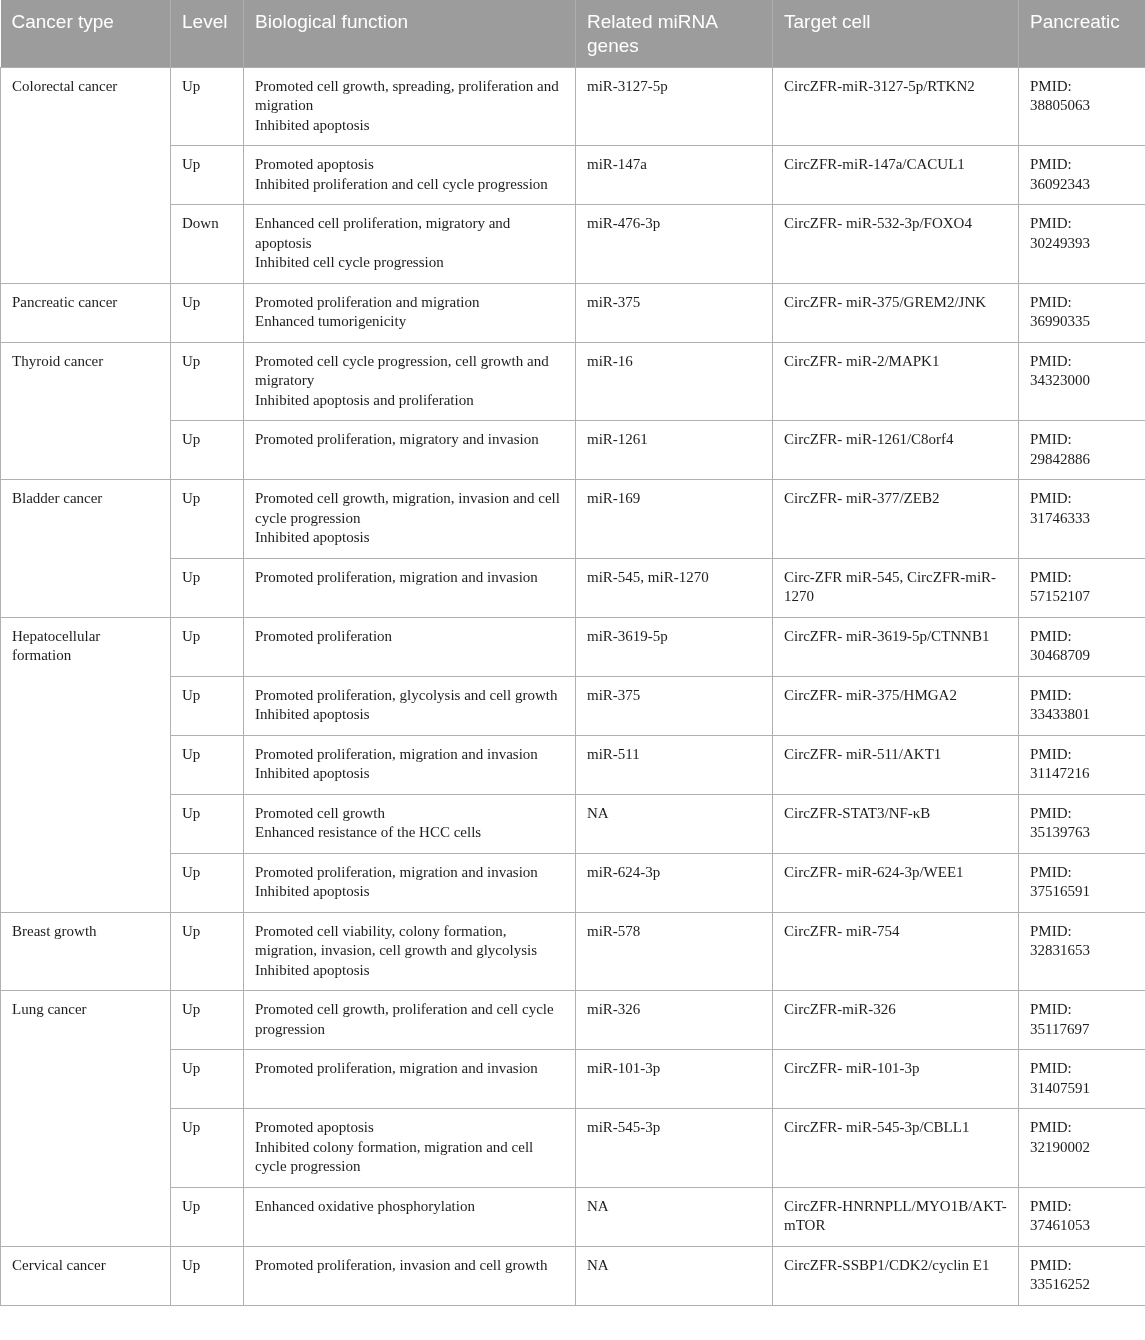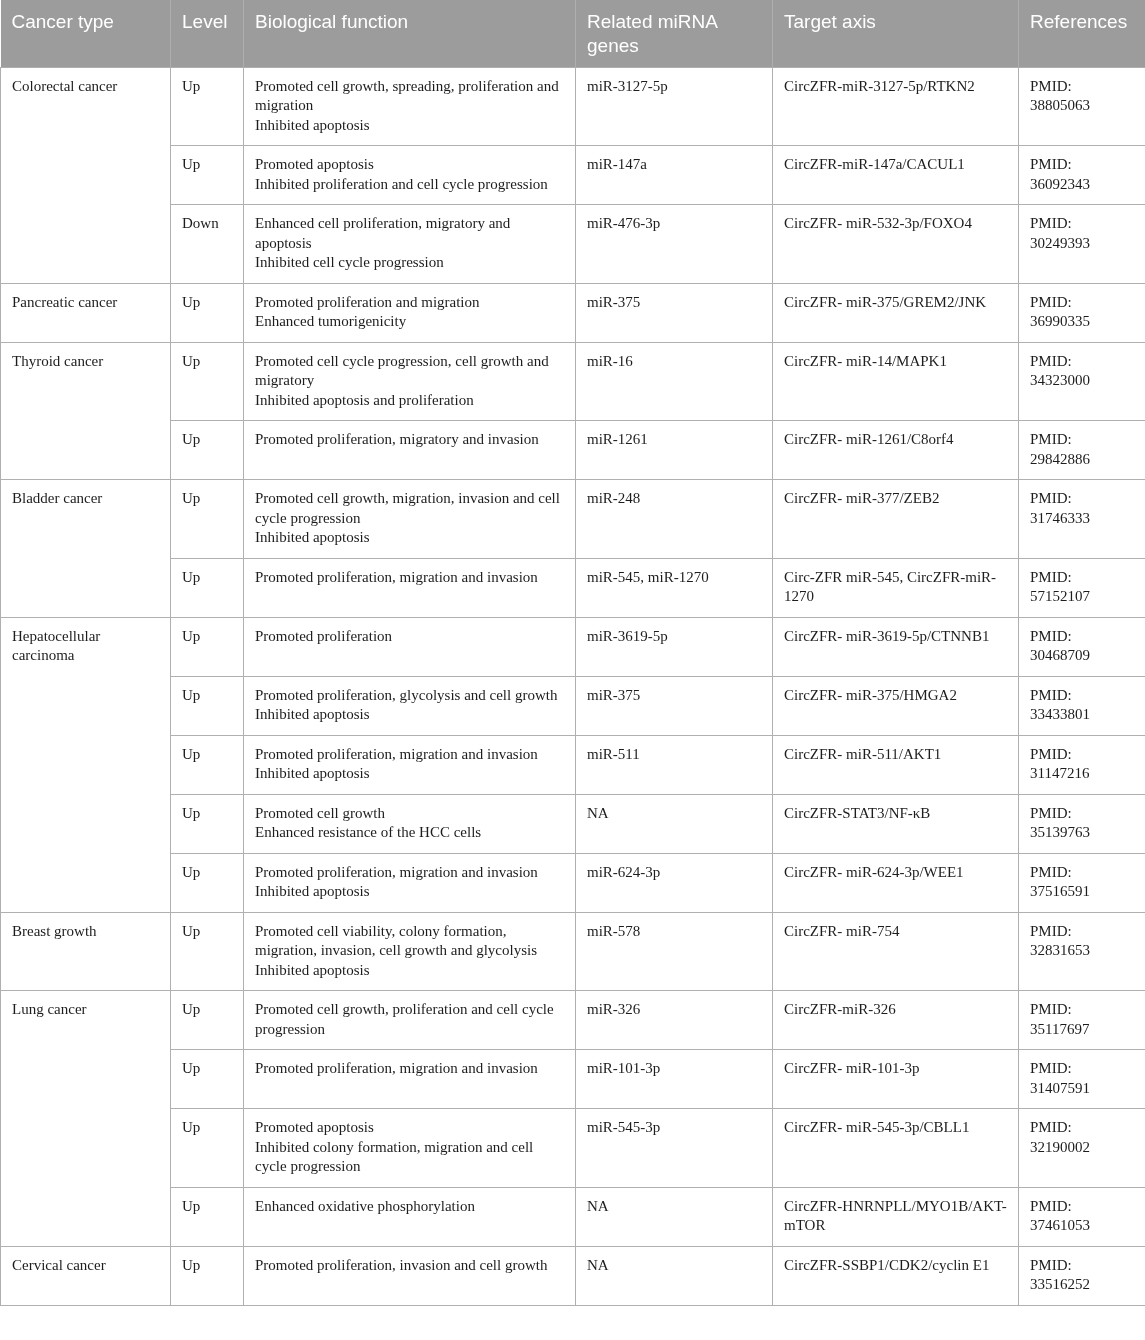--- a/index.html
+++ b/index.html
@@ -59,22 +59,22 @@
       <col style="width:197px">
       <col style="width:246px">
       <col style="width:127px">
     </colgroup>
     <thead>
       <tr>
         <th>Cancer type</th>
         <th>Level</th>
         <th>Biological function</th>
         <th>Related miRNA genes</th>
-        <th>Target axis</th>
-        <th>References</th>
+        <th>Target cell</th>
+        <th>Pancreatic</th>
       </tr>
     </thead>
     <tbody>
         <tr>
           <td rowspan="3">Colorectal cancer</td>
           <td>Up</td>
           <td>
             <div>Promoted cell growth, spreading, proliferation and migration</div>
             <div>Inhibited apoptosis</div>
           </td>
@@ -126,21 +126,21 @@
           </td>
         </tr>
         <tr>
           <td rowspan="2">Thyroid cancer</td>
           <td>Up</td>
           <td>
             <div>Promoted cell cycle progression, cell growth and migratory</div>
             <div>Inhibited apoptosis and proliferation</div>
           </td>
           <td>miR-16</td>
-          <td>CircZFR- miR-14/MAPK1</td>
+          <td>CircZFR- miR-2/MAPK1</td>
           <td>
             <div>PMID:</div>
             <div>34323000</div>
           </td>
         </tr>
         <tr>
           <td>Up</td>
           <td>
             <div>Promoted proliferation, migratory and invasion</div>
           </td>
@@ -151,41 +151,41 @@
             <div>29842886</div>
           </td>
         </tr>
         <tr>
           <td rowspan="2">Bladder cancer</td>
           <td>Up</td>
           <td>
             <div>Promoted cell growth, migration, invasion and cell cycle progression</div>
             <div>Inhibited apoptosis</div>
           </td>
-          <td>miR-248</td>
+          <td>miR-169</td>
           <td>CircZFR- miR-377/ZEB2</td>
           <td>
             <div>PMID:</div>
             <div>31746333</div>
           </td>
         </tr>
         <tr>
           <td>Up</td>
           <td>
             <div>Promoted proliferation, migration and invasion</div>
           </td>
           <td>miR-545, miR-1270</td>
           <td>Circ-ZFR miR-545, CircZFR-miR-1270</td>
           <td>
             <div>PMID:</div>
             <div>57152107</div>
           </td>
         </tr>
         <tr>
-          <td rowspan="5">Hepatocellular carcinoma</td>
+          <td rowspan="5">Hepatocellular formation</td>
           <td>Up</td>
           <td>
             <div>Promoted proliferation</div>
           </td>
           <td>miR-3619-5p</td>
           <td>CircZFR- miR-3619-5p/CTNNB1</td>
           <td>
             <div>PMID:</div>
             <div>30468709</div>
           </td>

